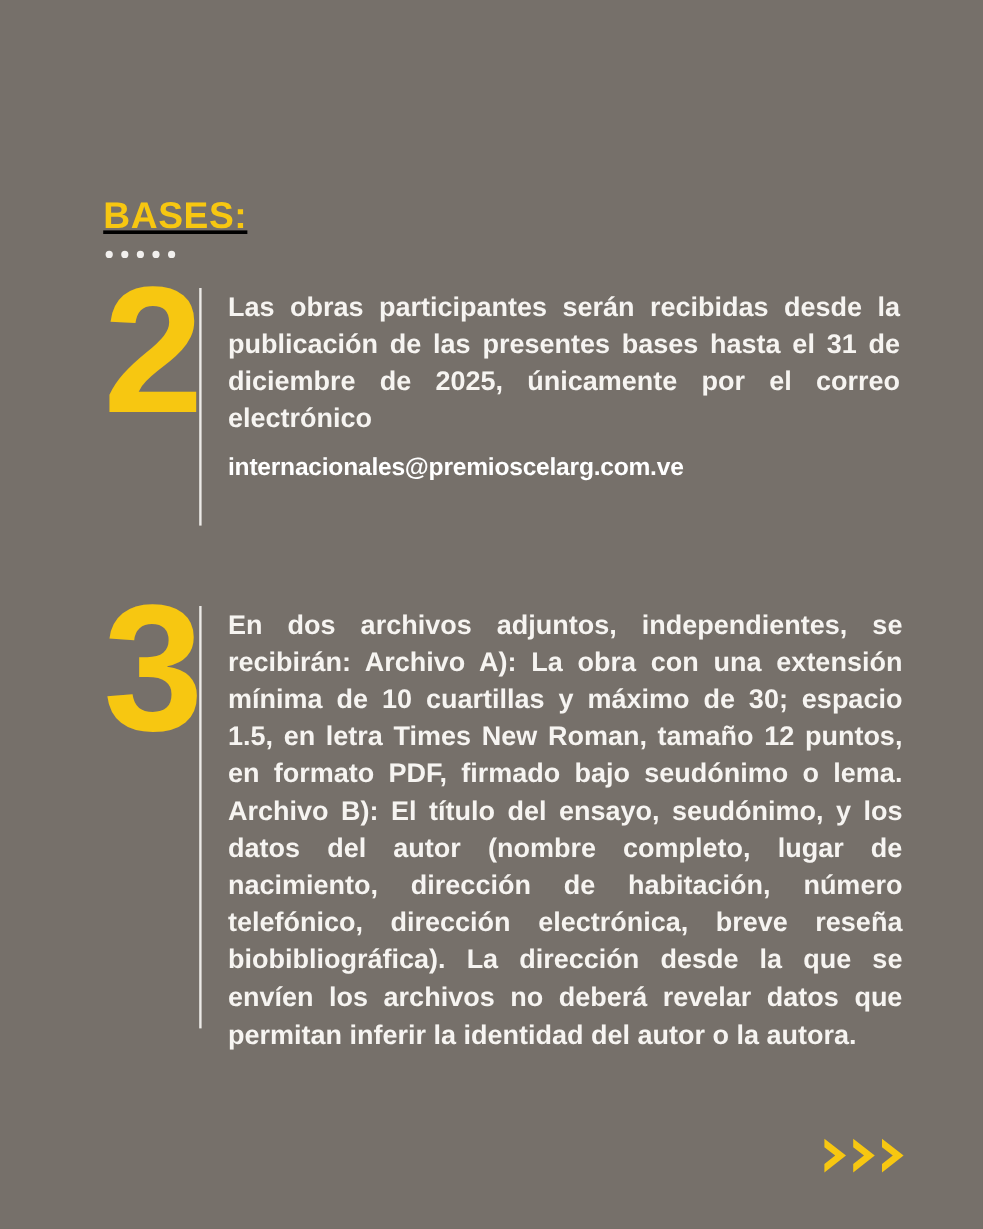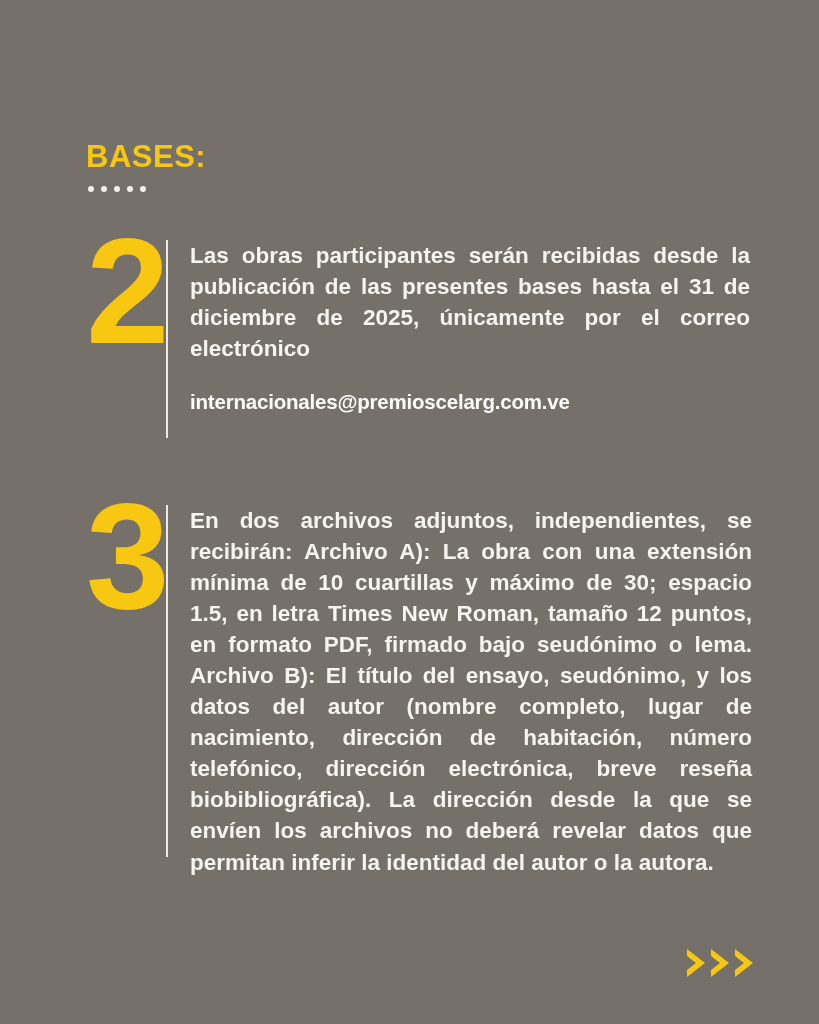--- a/index.html
+++ b/index.html
@@ -14,21 +14,22 @@
     position: relative;
     width: 819px;
     height: 1024px;
     background: #76706a;
   }
 
   
   .header {
     position: absolute;
     left: 86px;
-    top: 139px;
+    top: 162px;
+    text-decoration: underline;
   }
   .header-title {
     color: #f7c711;
     font-size: 31px;
     font-weight: bold;
     letter-spacing: 0.5px;
     font-family: "Liberation Sans", sans-serif;
   }
   .dots {
     display: flex;
@@ -73,21 +74,21 @@
   }
   .para {
     font-size: 22.5px;
     line-height: 1.38;
     text-align: justify;
     text-justify: inter-word;
     font-family: "Liberation Sans", sans-serif;
     font-weight: 700;
   }
   .email {
-    margin-top: 26px;
+    margin-top: 14px;
     font-size: 20.5px;
     font-weight: 600;
     color: #ffffff;
     font-family: "Liberation Sans", sans-serif;
     letter-spacing: -0.2px;
   }
 
   #block2 { left: 86px; top: 240px; }
   #block2 .divider { height: 198px; }
 

